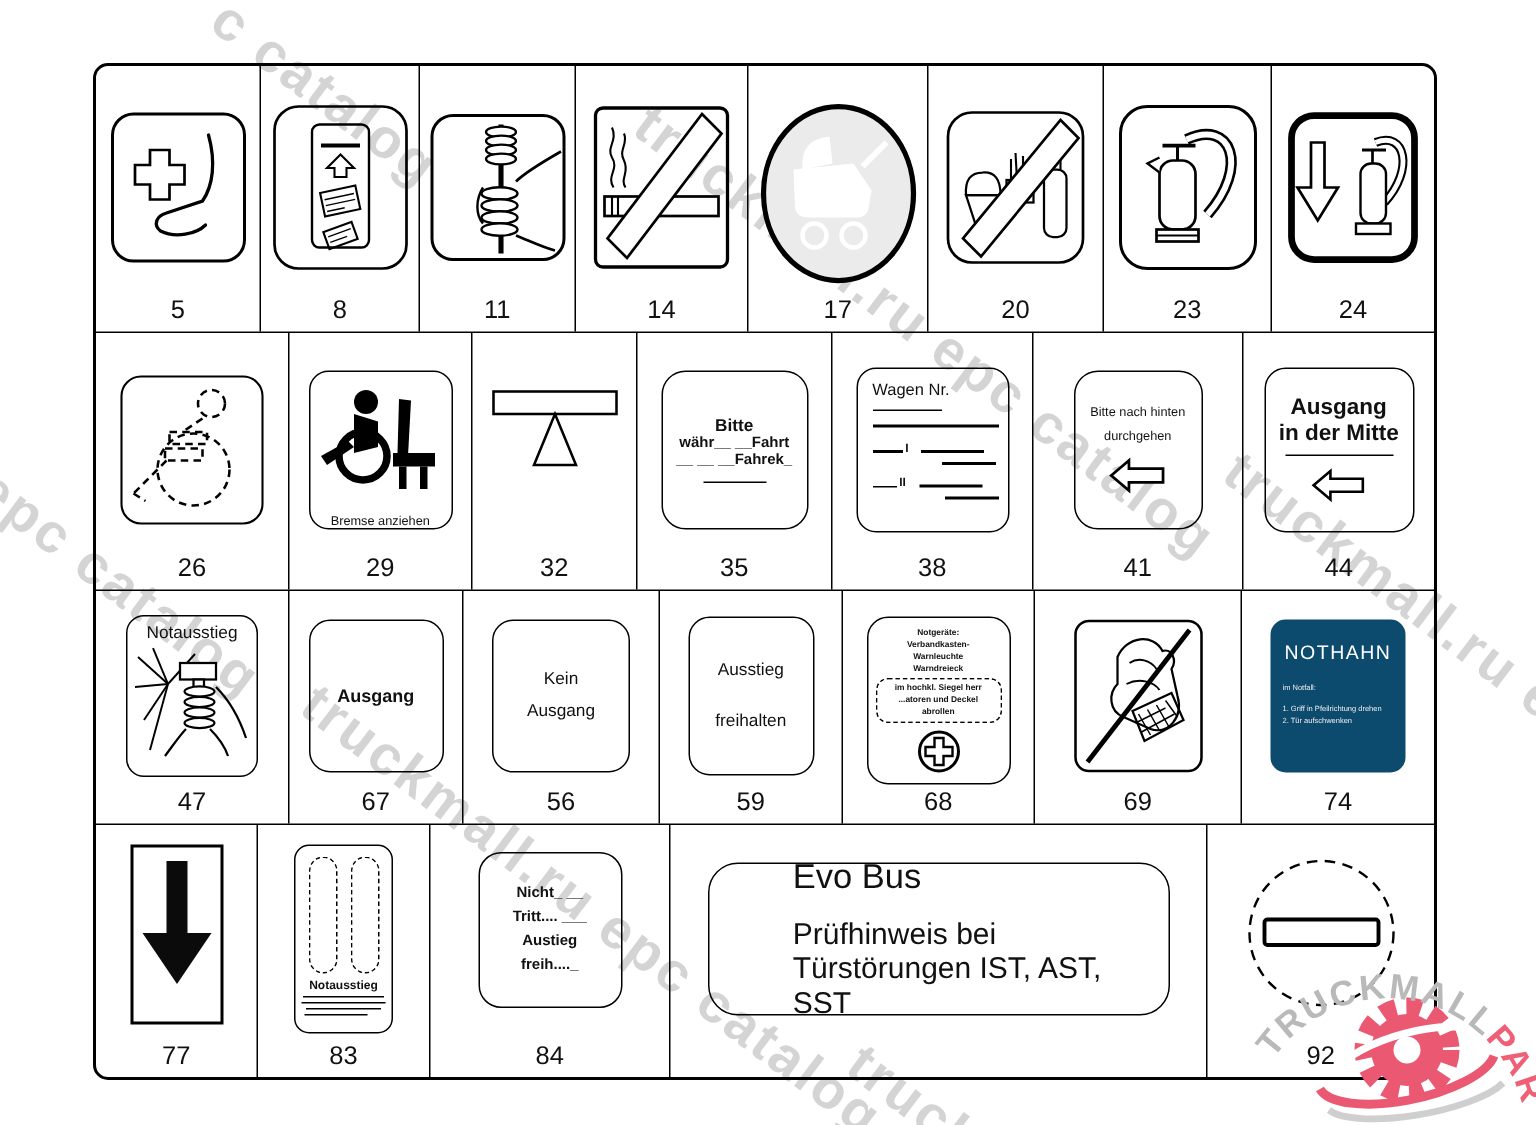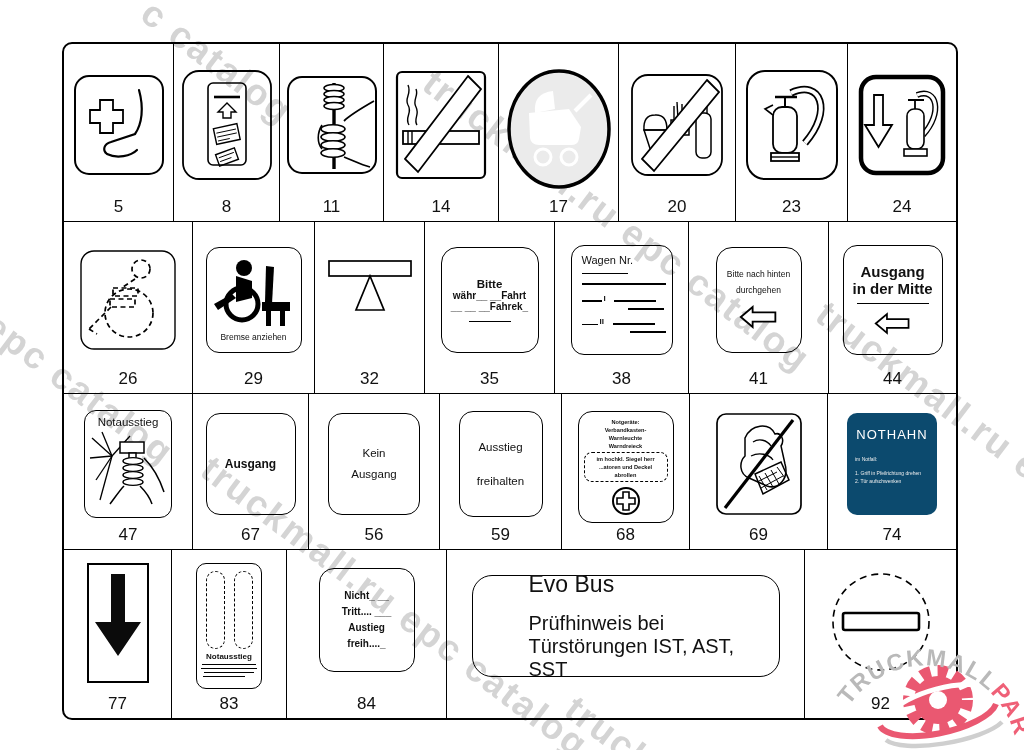--- a/index.html
+++ b/index.html
@@ -171,21 +171,21 @@
             <rect x="34" y="39" width="25" height="8"></rect>
             <rect x="31" y="50" width="25" height="8"></rect>
             <polyline points="32,58 18,72 10,80"></polyline>
             <line x1="10" y1="80" x2="18" y2="85"></line>
             <circle cx="50" cy="64" r="24"></circle>
           </g>
         </svg>
         <div class="num">26</div>
       </div>
       <div class="cell" style="width:122px">
-        <div class="sign tsign" style="width:96px;height:106px;border-radius:13px;justify-content:flex-start;padding-top:6px">
+        <div class="sign tsign" style="width:96px;height:106px;border-radius:13px;justify-content:space-between;padding-top:6px">
           <svg width="92" height="74" viewBox="0 0 92 74">
             <circle cx="36" cy="14" r="8" fill="#000"></circle>
             <path d="M28 22 L44 27 L44 44 L28 48 Z" fill="#000"></path>
             <polygon points="28,44 10,56 6,50 24,40" fill="#000"></polygon>
             <circle cx="34" cy="50" r="16" fill="none" stroke="#000" stroke-width="5"></circle>
             <polygon points="58,12 66,13 64,50 57,48" fill="#000"></polygon>
             <rect x="54" y="48" width="28" height="9" fill="#000"></rect>
             <rect x="58" y="57" width="5" height="15" fill="#000"></rect>
             <rect x="72" y="57" width="5" height="15" fill="#000"></rect>
           </svg>

